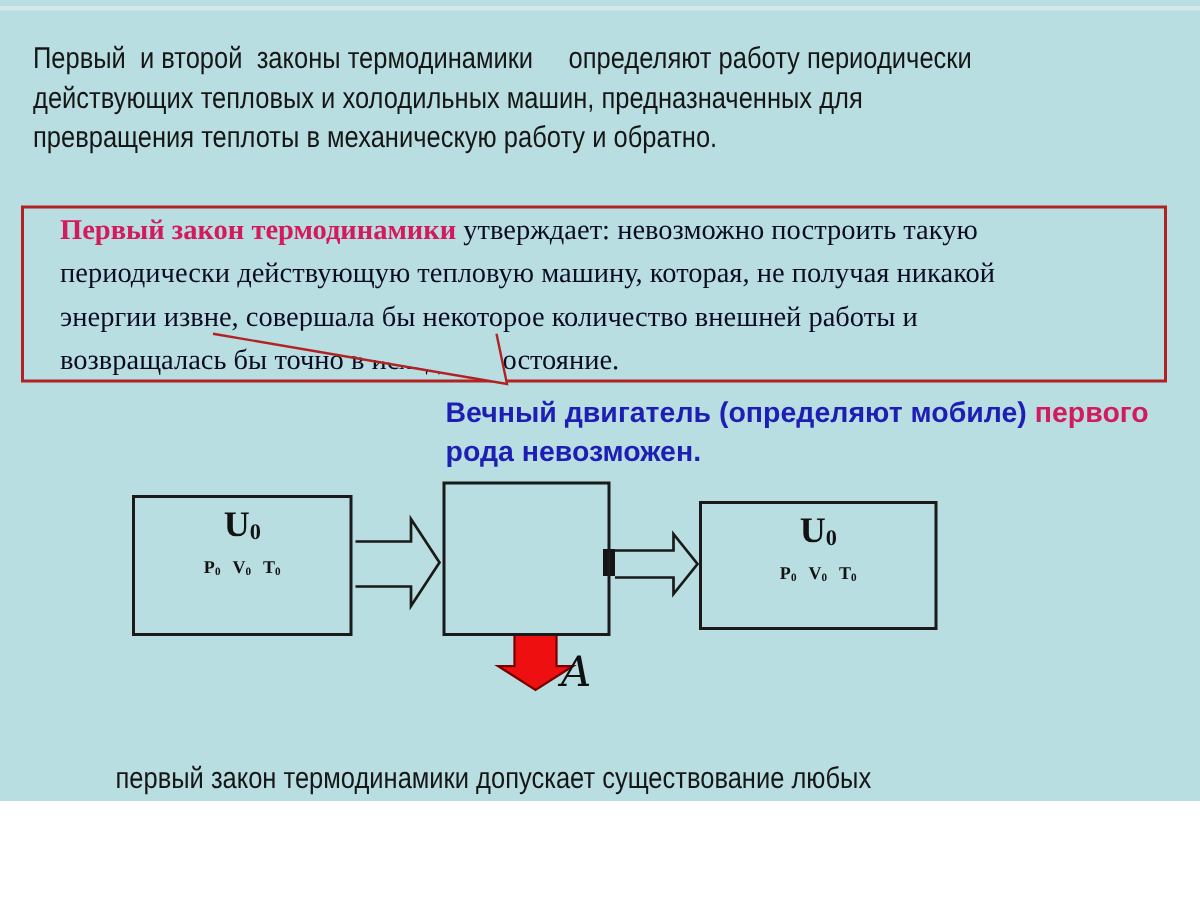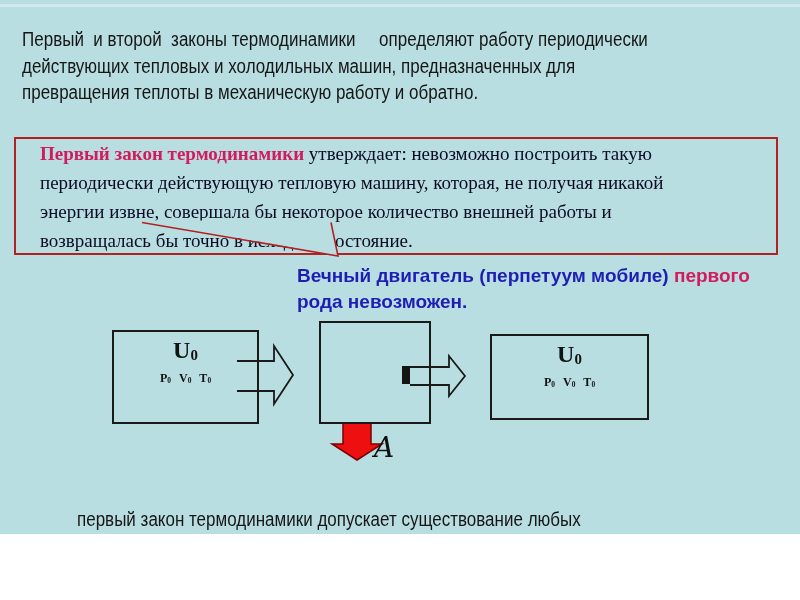--- a/index.html
+++ b/index.html
@@ -54,21 +54,20 @@
   }
   .blue{color:var(--blue,#1e1eb4);}
   .crimson{color:var(--crimson,#d21a5c);}
   
   .dbox{
     box-sizing:border-box;
     border:2px solid #1a1a1a;
     font-family:"Liberation Serif",serif;
     font-weight:bold;color:#121212;
     text-align:center;
-    margin-left:24px;
   }
   .dbox-title{font-size:24px;line-height:26px;padding-top:5px;}
   .dbox-params{font-size:12px;line-height:24px;}
   .dbox sub{font-size:0.62em;position:relative;top:0.15em;vertical-align:baseline;}
   .dbox-params .gap{display:inline-block;width:8px;}
   .box-left {left:88px; top:330px;width:147px;height:94px;}
   .box-mid  {left:295px;top:321px;width:112px;height:103px;}
   .box-right{left:466px;top:334px;width:159px;height:86px;}
   .work-label{
     left:374px;top:431px;
@@ -100,21 +99,21 @@
     <polyline points="142,222.5 338,256 331,222.5" fill="none" stroke="var(--red,#b22222)" stroke-width="1.6"></polyline>
 
     <path d="M237,361 L274,361 L274,346 L293,375 L274,404 L274,391 L237,391" fill="none" stroke="#1a1a1a" stroke-width="1.8"></path>
 
     <rect x="402" y="366" width="8" height="18" fill="#141414"></rect>
     <path d="M410,367 L449,367 L449,356 L465,376 L449,396 L449,385 L410,385" fill="none" stroke="#1a1a1a" stroke-width="1.8"></path>
 
     <polygon points="343,423 371,423 371,444 382,444 357,460 332,444 343,444" fill="var(--arrow-red,#ee1010)" stroke="var(--arrow-red-dark,#7a0000)" stroke-width="1.5"></polygon>
   </svg>
 
-  <div class="abs statement"><span class="blue">Вечный двигатель (перпетуум мобиле) </span><span class="crimson">первого</span><span class="blue">
+  <div class="abs statement"><span class="blue">Вечный двигатель (определяют мобиле) </span><span class="crimson">первого</span><span class="blue">
 рода невозможен.</span></div>
 
   <div class="abs dbox box-left">
     <div class="dbox-title"><span>U</span><sub>0</sub></div>
     <div class="dbox-params"><span>P</span><sub>0</sub><span class="gap"> </span><span>V</span><sub>0</sub><span class="gap"> </span><span>T</span><sub>0</sub></div>
   </div>
 
   <div class="abs dbox box-mid"></div>
 
   <div class="abs dbox box-right">

